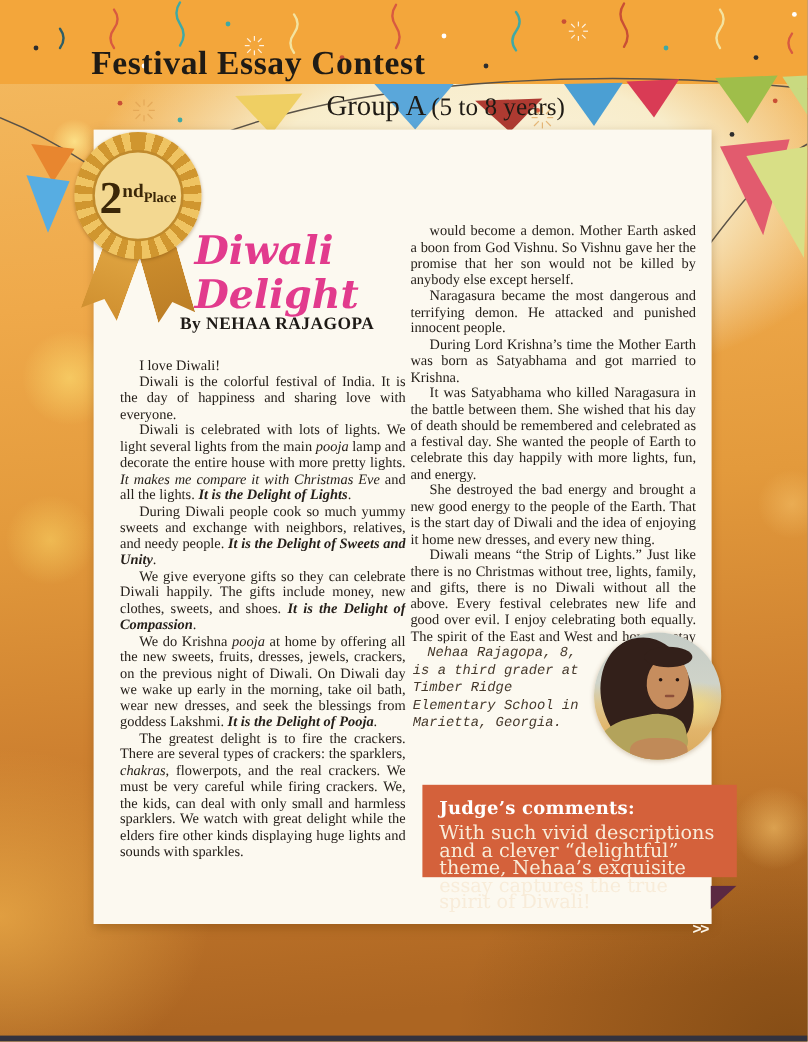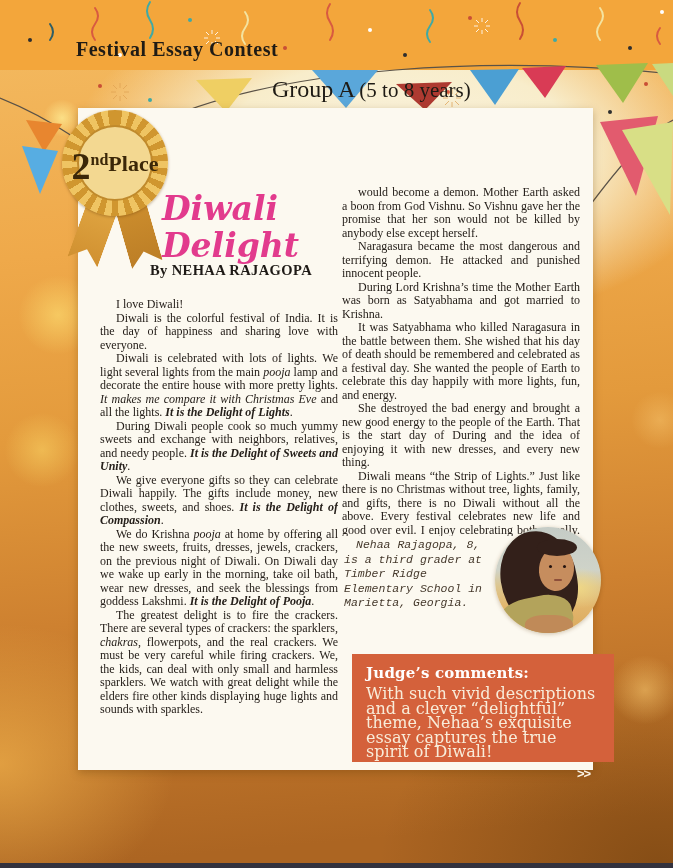--- a/index.html
+++ b/index.html
@@ -16,21 +16,21 @@
       radial-gradient(circle 40px at 660px 420px, rgba(255,215,130,.35), rgba(255,215,130,0) 72%),
       radial-gradient(ellipse 250px 200px at 0% 88%, rgba(255,195,85,.55), rgba(255,195,85,0) 70%),
       radial-gradient(ellipse 400px 300px at 98% 100%, rgba(80,44,4,.42), rgba(80,44,4,0) 70%),
       radial-gradient(ellipse 330px 175px at 400px 155px, #FAF3E0 0%, #F8EDCB 55%, rgba(246,230,190,0) 100%),
       linear-gradient(175deg, #F3B85E 6%, #EFA94A 28%, #E39A3C 48%, #CE8130 68%, #AC6522 94%);
   }
   .header-band{position:absolute;left:0;top:0;width:673px;height:70px;background:#F3A63B;z-index:1;}
   .decor{position:absolute;left:0;top:0;z-index:2;pointer-events:none;}
   .festival-title{
     position:absolute;left:76px;top:38px;z-index:3;margin:0;
-    font-family:"Liberation Serif",serif;font-size:20px;font-weight:600;color:#1F1B15;letter-spacing:.5px;
+    font-family:"Liberation Serif",serif;font-size:28px;font-weight:600;color:#1F1B15;letter-spacing:.5px;
   }
   .group-line{position:absolute;left:272px;top:76px;z-index:3;color:#1E1A14;white-space:nowrap;}
   .group-main{font-size:24px;font-weight:400;}
   .group-note{font-size:21px;}
   .card{
     position:absolute;left:78px;top:108px;width:515px;height:662px;z-index:4;
     background:#FCF9F0;box-shadow:0 3px 8px rgba(110,62,8,.35);
   }
   
   .badge{position:absolute;left:-16px;top:2px;width:110px;height:155px;}
@@ -40,21 +40,21 @@
   .ribbon.r{left:60px;top:88px;background:linear-gradient(#CE8F2E,#BC7E26);transform:rotate(-16deg);
     clip-path:polygon(0 0,100% 0,100% 100%,50% 80%,0 100%);}
   .badge-ring{position:absolute;left:0;top:0;width:106px;height:106px;border-radius:50%;z-index:2;
     background:repeating-conic-gradient(#D0962F 0deg 8deg, #EFC462 8deg 16deg);
     box-shadow:0 1px 3px rgba(100,60,10,.4);}
   .badge-inner{position:absolute;left:15px;top:15px;width:76px;height:76px;border-radius:50%;
     background:#F3D891;border:2px solid #C08A2C;box-sizing:border-box;
     display:flex;flex-direction:row;align-items:center;justify-content:center;color:#3B2708;}
   .badge-rank{font-size:38px;font-weight:700;line-height:30px;font-family:"Liberation Serif",serif;}
   .badge-rank sup{font-size:16px;font-weight:700;}
-  .badge-place{font-size:22px;font-weight:700;line-height:18px;margin-top:1px;font-family:"Liberation Serif",serif;}
+  .badge-place{font-size:12px;font-weight:700;line-height:18px;margin-top:1px;font-family:"Liberation Serif",serif;}
   
   .essay-title{position:absolute;left:84px;top:82px;margin:0;
     font-family:"DejaVu Serif","Liberation Serif",serif;font-style:italic;font-weight:700;
     font-size:33px;line-height:37px;color:#E23B8D;}
   .byline{position:absolute;left:72px;top:154px;font-family:"Liberation Serif",serif;
     font-size:14.5px;font-weight:700;color:#1E1A16;letter-spacing:.4px;white-space:nowrap;}
   
   .essay-col{position:absolute;width:238px;font-size:12px;line-height:13.5px;color:#26201B;}
   .col-left{left:22px;top:190px;height:456px;overflow:hidden;}
   .col-right{left:264px;top:78px;height:350px;overflow:hidden;}
@@ -76,21 +76,21 @@
   .photo .face{position:absolute;left:44px;top:20px;width:35px;height:44px;background:#c68d5e;
     border-radius:50%;transform:rotate(6deg);}
   .photo .fringe{position:absolute;left:42px;top:12px;width:40px;height:17px;background:#33201a;border-radius:50%;}
   .photo .eye{position:absolute;width:3px;height:3px;border-radius:50%;background:#241410;}
   .photo .eye.e1{left:54px;top:38px;} .photo .eye.e2{left:68px;top:38px;}
   .photo .mouth{position:absolute;left:59px;top:52px;width:8px;height:2px;border-radius:2px;background:#8d4f3a;}
   .photo .top{position:absolute;left:4px;top:70px;width:74px;height:44px;background:#b3a35b;
     border-radius:40%;transform:rotate(-12deg);}
   .photo .arm{position:absolute;left:30px;top:88px;width:48px;height:24px;background:#c08a58;border-radius:40%;}
   
-  .judge-box{position:absolute;left:274px;top:546px;width:262px;height:108px;background:#D4613B;
+  .judge-box{position:absolute;left:274px;top:546px;width:262px;height:77px;background:#D4613B;
     box-sizing:border-box;padding:10px 16px 0 14px;z-index:2;}
   .judge-title{margin:0;font-family:"DejaVu Serif","Liberation Serif",serif;font-size:15px;font-weight:700;
     color:#FFFFFF;letter-spacing:.2px;}
   .judge-body{margin:5px 0 0 0;font-family:"DejaVu Serif","Liberation Serif",serif;font-size:16px;
     line-height:14.5px;color:#F8ECD9;}
   .fold{position:absolute;left:514px;top:630px;width:22px;height:20px;background:#5B2942;
     clip-path:polygon(0 0,100% 0,0 100%);z-index:1;}
   
   .next-marker{position:absolute;left:577px;top:766px;z-index:5;color:#FDF6E8;
     font-family:"Liberation Sans",sans-serif;font-size:13px;font-weight:700;letter-spacing:-1px;}
@@ -232,21 +232,21 @@
         <p><span>During Diwali people cook so much yummy sweets and exchange with neighbors, relatives, and needy people. </span><span class="run-bi">It is the Delight of Sweets and Unity</span><span>.</span></p>
         <p><span>We give everyone gifts so they can celebrate Diwali happily. The gifts include money, new clothes, sweets, and shoes. </span><span class="run-bi">It is the Delight of Compassion</span><span>.</span></p>
         <p><span>We do Krishna </span><span class="run-i">pooja</span><span> at home by offering all the new sweets, fruits, dresses, jewels, crackers, on the previous night of Diwali. On Diwali day we wake up early in the morning, take oil bath, wear new dresses, and seek the blessings from goddess Lakshmi. </span><span class="run-bi">It is the Delight of Pooja</span><span>.</span></p>
         <p><span>The greatest delight is to fire the crackers. There are several types of crackers: the sparklers, </span><span class="run-i">chakras</span><span>, flowerpots, and the real crackers. We must be very careful while firing crackers. We, the kids, can deal with only small and harmless sparklers. We watch with great delight while the elders fire other kinds displaying huge lights and sounds with sparkles.</span></p>
       </div>
     <div class="essay-col col-right">
         <p><span>would become a demon. Mother Earth asked a boon from God Vishnu. So Vishnu gave her the promise that her son would not be killed by anybody else except herself.</span></p>
         <p><span>Naragasura became the most dangerous and terrifying demon. He attacked and punished innocent people.</span></p>
         <p><span>During Lord Krishna’s time the Mother Earth was born as Satyabhama and got married to Krishna.</span></p>
         <p><span>It was Satyabhama who killed Naragasura in the battle between them. She wished that his day of death should be remembered and celebrated as a festival day. She wanted the people of Earth to celebrate this day happily with more lights, fun, and energy.</span></p>
-        <p><span>She destroyed the bad energy and brought a new good energy to the people of the Earth. That is the start day of During and the idea of enjoying it with new dresses, and every new thing.</span></p>
+        <p><span>She destroyed the bad energy and brought a new good energy to the people of the Earth. That is the start day of Diwali and the idea of enjoying it home new dresses, and every new thing.</span></p>
         <p><span>Diwali means “the Strip of Lights.” Just like there is no Christmas without tree, lights, family, and gifts, there is no Diwali without all the above. Every festival celebrates new life and good over evil. I enjoy celebrating both equally. The spirit of the East and West and how we stay united is what matters most.</span></p>
       </div>
 
     <div class="bio">Nehaa Rajagopa, 8, is a third grader at Timber Ridge Elementary School in Marietta, Georgia.</div>
 
     <div class="photo">
       <div class="glare"></div>
       <div class="hair"></div>
       <div class="top"></div>
       <div class="arm"></div>

